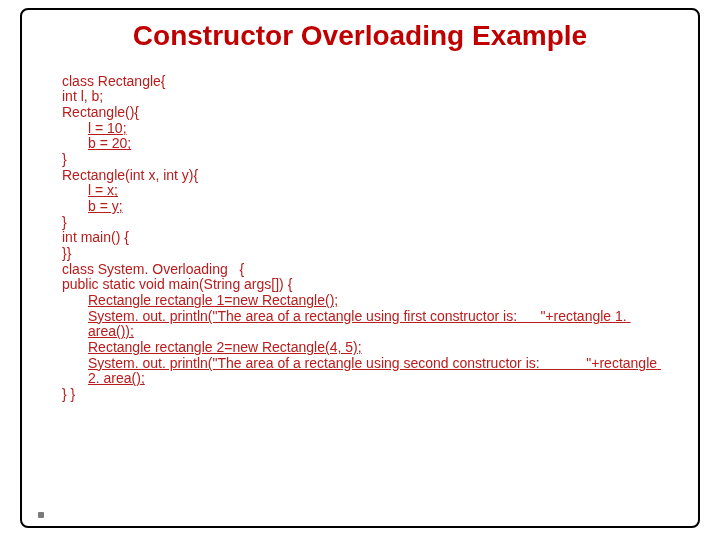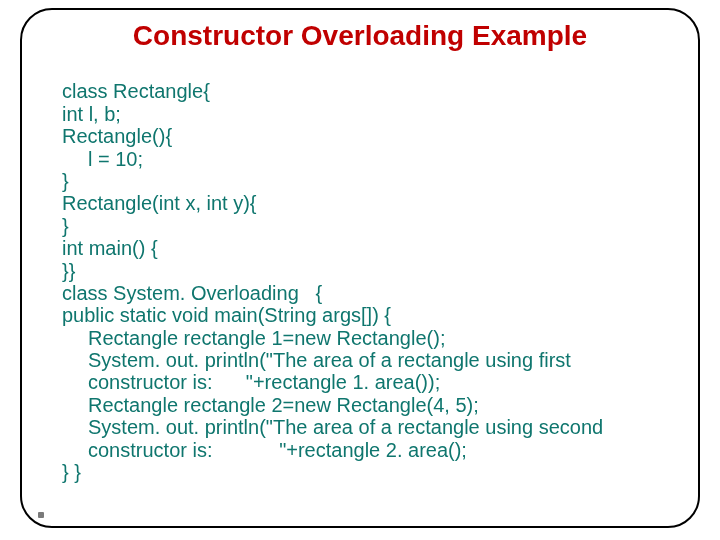--- a/index.html
+++ b/index.html
@@ -17,63 +17,63 @@
     height: 540px;
     box-sizing: border-box;
   }
   .frame {
     position: absolute;
     left: 20px;
     top: 8px;
     right: 20px;
     bottom: 12px;
     border: 2px solid #000;
-    border-radius: 32px;
+    border-radius: 8px;
     box-sizing: border-box;
     padding: 10px 40px 16px 40px;
   }
   .title {
     font-size: 28px;
     font-weight: bold;
     color: #c00000;
     text-align: center;
     margin: 0 0 6px 0;
     white-space: nowrap;
   }
   .code {
     font-family: Arial, Helvetica, sans-serif;
-    font-size: 20px;
+    font-size: 14px;
     line-height: 1.12;
-    color: #0f766e;
+    color: #b91c1c;
     white-space: pre-wrap;
   }
-  .ind1 { padding-left: 26px; display: block; }
+  .ind1 { padding-left: 26px; display: block; text-decoration: underline; }
   .page-dot {
     position: absolute;
     left: 38px;
     bottom: 22px;
     width: 6px;
     height: 6px;
     background: #7a7a7a;
     border-radius: 1px;
   }
 </style>
 </head>
 <body>
 
 <div class="slide">
   <div class="frame">
     <h1 class="title">Constructor Overloading Example</h1>
     <div class="code">
 <span>class Rectangle{</span>
 <span>int l, b;</span>
 <span>Rectangle(){</span>
-<span class="ind1">l = 10;</span><span>}</span>
+<span class="ind1">l = 10;</span><span class="ind1">b = 20;</span><span>}</span>
 <span>Rectangle(int x, int y){</span>
-<span>}</span>
+<span class="ind1">l = x;</span><span class="ind1">b = y;</span><span>}</span>
 <span>int main() {</span>
 <span>}}</span>
 <span>class System. Overloading   {</span>
 <span>public static void main(String args[]) {</span>
 <span class="ind1">Rectangle rectangle 1=new Rectangle();</span><span class="ind1">System. out. println("The area of a rectangle using first constructor is:      "+rectangle 1. area());</span><span class="ind1">Rectangle rectangle 2=new Rectangle(4, 5);</span><span class="ind1">System. out. println("The area of a rectangle using second constructor is:            "+rectangle 2. area();</span><span>} }</span></div>
   </div>
   <div class="page-dot"></div>
 </div>
 
 </body></html>

